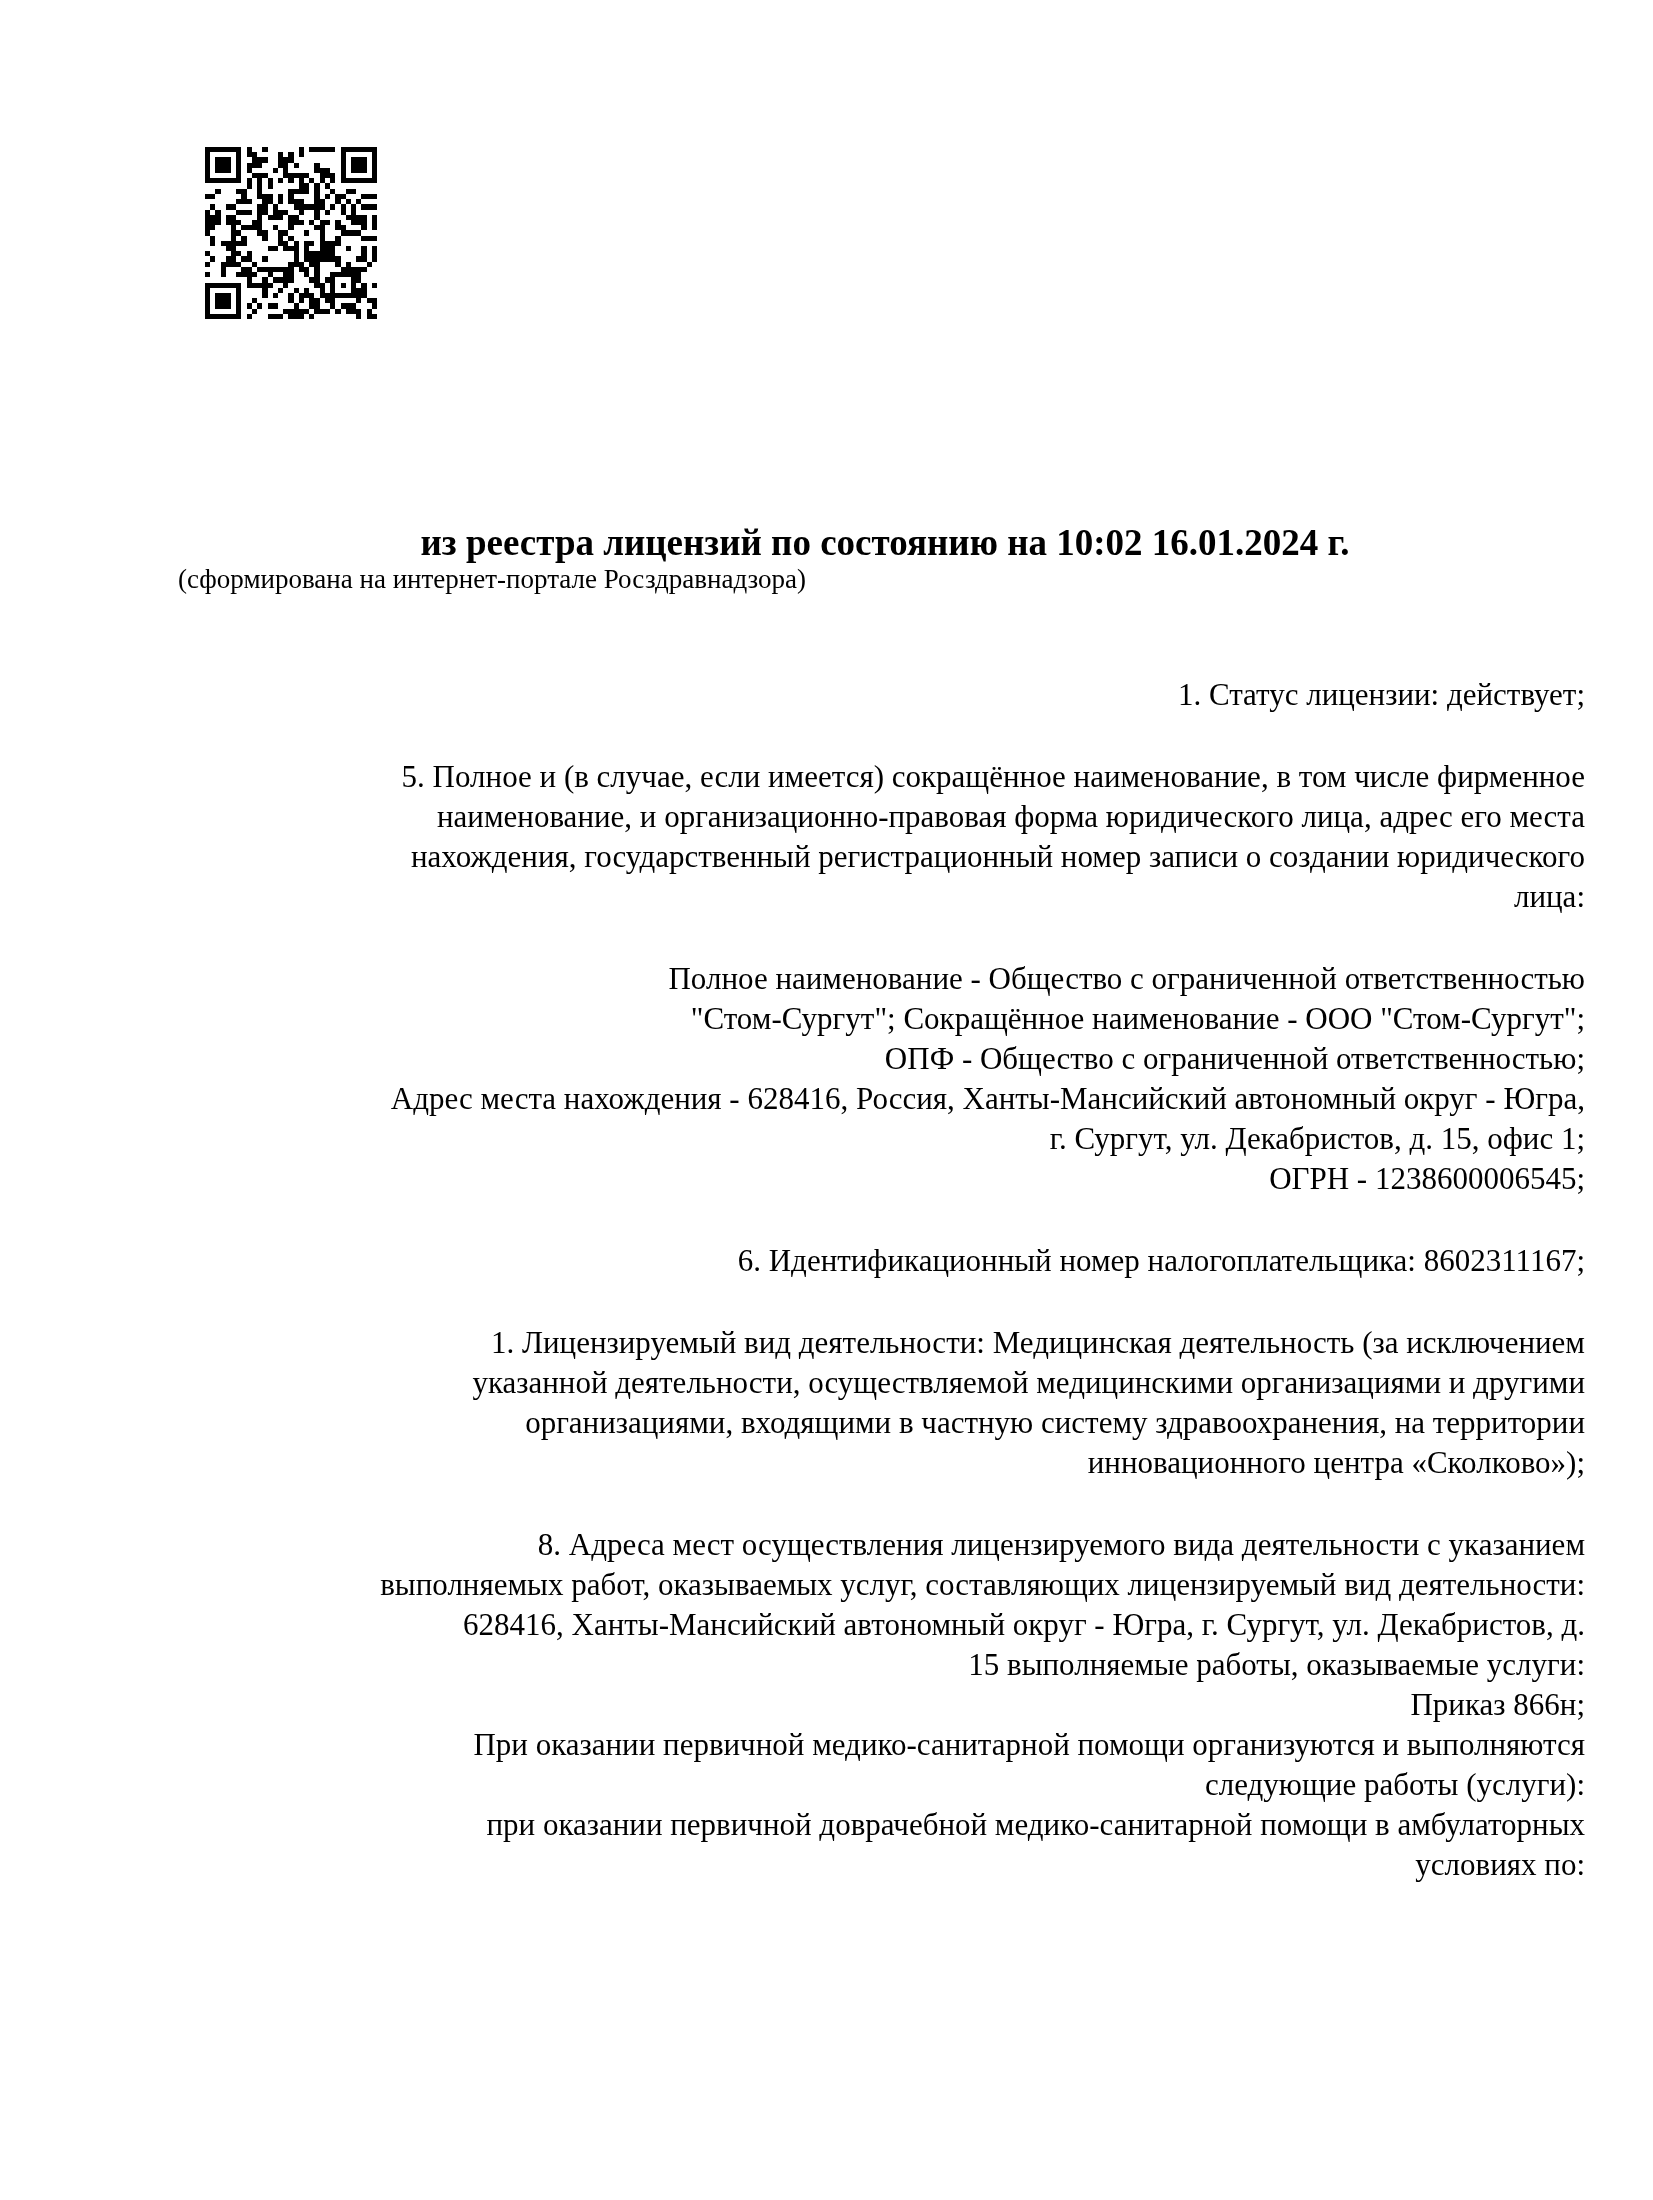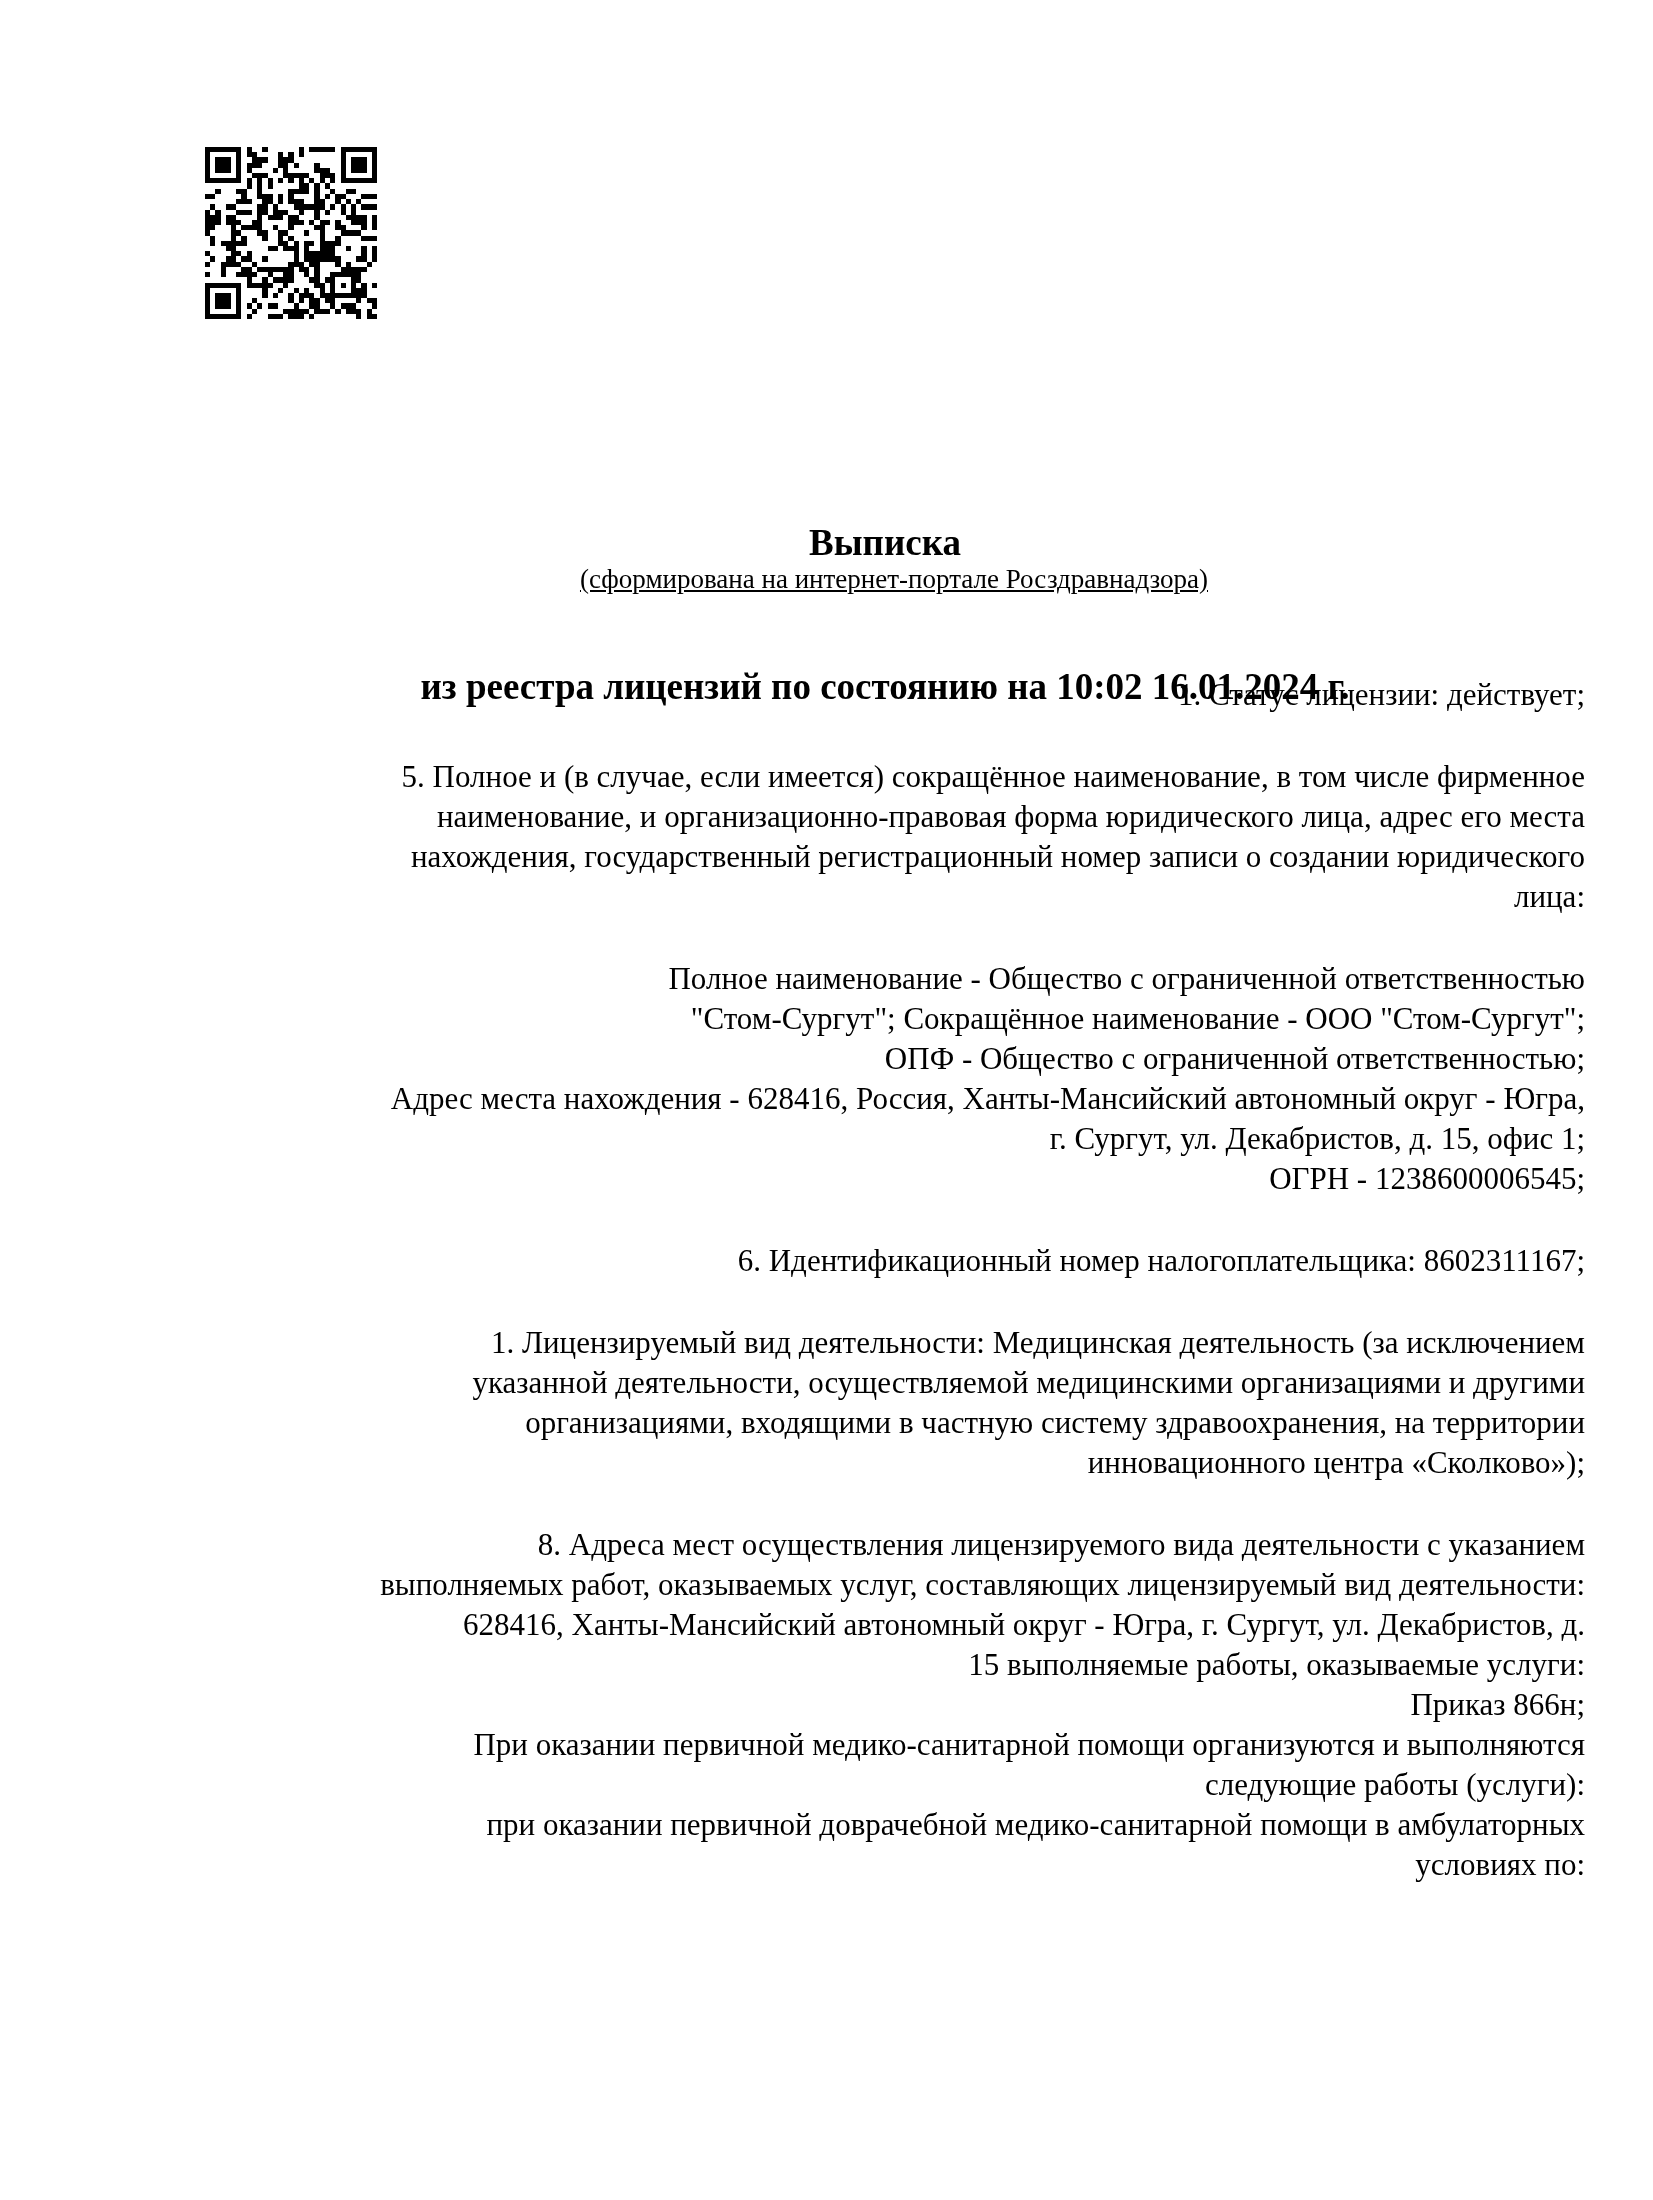--- a/index.html
+++ b/index.html
@@ -31,28 +31,27 @@
     top: 423px;
     width: 1400px;
     text-align: center;
     font-size: 37px;
     line-height: 48px;
     font-weight: bold;
     white-space: pre-wrap;
   }
   .doc-subtitle {
     position: absolute;
-    left: 198px;
+    left: 178px;
     top: 562px;
     width: 1392px;
-    text-align: center;
+    text-align: left;
     font-size: 27px;
     line-height: 34px;
     white-space: pre-wrap;
-    text-decoration: underline;
   }
   .doc-body {
     position: absolute;
     left: 185px;
     top: 675px;
     width: 1400px;
     font-size: 31px;
     line-height: 40px;
   }
   .para {
@@ -64,21 +63,20 @@
 </head>
 <body>
 
 <div class="page">
 
   <svg class="qr" shape-rendering="crispEdges" aria-hidden="true" width="172" height="172" viewBox="0 0 33 33">
       <path d="M0 0h1v1h-1zM1 0h1v1h-1zM2 0h1v1h-1zM3 0h1v1h-1zM4 0h1v1h-1zM5 0h1v1h-1zM6 0h1v1h-1zM8 0h1v1h-1zM11 0h1v1h-1zM18 0h1v1h-1zM20 0h1v1h-1zM21 0h1v1h-1zM22 0h1v1h-1zM23 0h1v1h-1zM24 0h1v1h-1zM26 0h1v1h-1zM27 0h1v1h-1zM28 0h1v1h-1zM29 0h1v1h-1zM30 0h1v1h-1zM31 0h1v1h-1zM32 0h1v1h-1zM0 1h1v1h-1zM6 1h1v1h-1zM8 1h1v1h-1zM9 1h1v1h-1zM14 1h1v1h-1zM16 1h1v1h-1zM18 1h1v1h-1zM26 1h1v1h-1zM32 1h1v1h-1zM0 2h1v1h-1zM2 2h1v1h-1zM3 2h1v1h-1zM4 2h1v1h-1zM6 2h1v1h-1zM9 2h1v1h-1zM10 2h1v1h-1zM11 2h1v1h-1zM14 2h1v1h-1zM15 2h1v1h-1zM16 2h1v1h-1zM26 2h1v1h-1zM28 2h1v1h-1zM29 2h1v1h-1zM30 2h1v1h-1zM32 2h1v1h-1zM0 3h1v1h-1zM2 3h1v1h-1zM3 3h1v1h-1zM4 3h1v1h-1zM6 3h1v1h-1zM8 3h1v1h-1zM9 3h1v1h-1zM10 3h1v1h-1zM14 3h1v1h-1zM15 3h1v1h-1zM17 3h1v1h-1zM21 3h1v1h-1zM26 3h1v1h-1zM28 3h1v1h-1zM29 3h1v1h-1zM30 3h1v1h-1zM32 3h1v1h-1zM0 4h1v1h-1zM2 4h1v1h-1zM3 4h1v1h-1zM4 4h1v1h-1zM6 4h1v1h-1zM8 4h1v1h-1zM13 4h1v1h-1zM15 4h1v1h-1zM21 4h1v1h-1zM22 4h1v1h-1zM23 4h1v1h-1zM26 4h1v1h-1zM28 4h1v1h-1zM29 4h1v1h-1zM30 4h1v1h-1zM32 4h1v1h-1zM0 5h1v1h-1zM6 5h1v1h-1zM9 5h1v1h-1zM10 5h1v1h-1zM11 5h1v1h-1zM15 5h1v1h-1zM16 5h1v1h-1zM17 5h1v1h-1zM18 5h1v1h-1zM19 5h1v1h-1zM22 5h1v1h-1zM23 5h1v1h-1zM24 5h1v1h-1zM26 5h1v1h-1zM32 5h1v1h-1zM0 6h1v1h-1zM1 6h1v1h-1zM2 6h1v1h-1zM3 6h1v1h-1zM4 6h1v1h-1zM5 6h1v1h-1zM6 6h1v1h-1zM8 6h1v1h-1zM10 6h1v1h-1zM12 6h1v1h-1zM14 6h1v1h-1zM16 6h1v1h-1zM18 6h1v1h-1zM20 6h1v1h-1zM22 6h1v1h-1zM24 6h1v1h-1zM26 6h1v1h-1zM27 6h1v1h-1zM28 6h1v1h-1zM29 6h1v1h-1zM30 6h1v1h-1zM31 6h1v1h-1zM32 6h1v1h-1zM8 7h1v1h-1zM10 7h1v1h-1zM12 7h1v1h-1zM18 7h1v1h-1zM19 7h1v1h-1zM21 7h1v1h-1zM23 7h1v1h-1zM2 8h1v1h-1zM6 8h1v1h-1zM7 8h1v1h-1zM10 8h1v1h-1zM16 8h1v1h-1zM17 8h1v1h-1zM18 8h1v1h-1zM19 8h1v1h-1zM21 8h1v1h-1zM24 8h1v1h-1zM27 8h1v1h-1zM28 8h1v1h-1zM0 9h1v1h-1zM1 9h1v1h-1zM7 9h1v1h-1zM10 9h1v1h-1zM11 9h1v1h-1zM12 9h1v1h-1zM14 9h1v1h-1zM16 9h1v1h-1zM21 9h1v1h-1zM23 9h1v1h-1zM25 9h1v1h-1zM26 9h1v1h-1zM30 9h1v1h-1zM31 9h1v1h-1zM32 9h1v1h-1zM6 10h1v1h-1zM7 10h1v1h-1zM8 10h1v1h-1zM11 10h1v1h-1zM12 10h1v1h-1zM14 10h1v1h-1zM16 10h1v1h-1zM17 10h1v1h-1zM18 10h1v1h-1zM21 10h1v1h-1zM22 10h1v1h-1zM25 10h1v1h-1zM27 10h1v1h-1zM29 10h1v1h-1zM1 11h1v1h-1zM4 11h1v1h-1zM5 11h1v1h-1zM10 11h1v1h-1zM11 11h1v1h-1zM13 11h1v1h-1zM17 11h1v1h-1zM18 11h1v1h-1zM19 11h1v1h-1zM20 11h1v1h-1zM21 11h1v1h-1zM22 11h1v1h-1zM24 11h1v1h-1zM26 11h1v1h-1zM28 11h1v1h-1zM30 11h1v1h-1zM31 11h1v1h-1zM32 11h1v1h-1zM0 12h1v1h-1zM2 12h1v1h-1zM6 12h1v1h-1zM7 12h1v1h-1zM8 12h1v1h-1zM10 12h1v1h-1zM11 12h1v1h-1zM13 12h1v1h-1zM14 12h1v1h-1zM15 12h1v1h-1zM18 12h1v1h-1zM21 12h1v1h-1zM23 12h1v1h-1zM26 12h1v1h-1zM28 12h1v1h-1zM0 13h1v1h-1zM1 13h1v1h-1zM2 13h1v1h-1zM4 13h1v1h-1zM5 13h1v1h-1zM10 13h1v1h-1zM12 13h1v1h-1zM13 13h1v1h-1zM14 13h1v1h-1zM16 13h1v1h-1zM17 13h1v1h-1zM21 13h1v1h-1zM27 13h1v1h-1zM28 13h1v1h-1zM29 13h1v1h-1zM30 13h1v1h-1zM32 13h1v1h-1zM0 14h1v1h-1zM1 14h1v1h-1zM2 14h1v1h-1zM4 14h1v1h-1zM5 14h1v1h-1zM6 14h1v1h-1zM9 14h1v1h-1zM10 14h1v1h-1zM16 14h1v1h-1zM17 14h1v1h-1zM18 14h1v1h-1zM20 14h1v1h-1zM22 14h1v1h-1zM23 14h1v1h-1zM25 14h1v1h-1zM28 14h1v1h-1zM29 14h1v1h-1zM30 14h1v1h-1zM32 14h1v1h-1zM0 15h1v1h-1zM1 15h1v1h-1zM5 15h1v1h-1zM7 15h1v1h-1zM8 15h1v1h-1zM9 15h1v1h-1zM10 15h1v1h-1zM13 15h1v1h-1zM16 15h1v1h-1zM21 15h1v1h-1zM22 15h1v1h-1zM25 15h1v1h-1zM26 15h1v1h-1zM30 15h1v1h-1zM32 15h1v1h-1zM0 16h1v1h-1zM5 16h1v1h-1zM6 16h1v1h-1zM10 16h1v1h-1zM11 16h1v1h-1zM14 16h1v1h-1zM15 16h1v1h-1zM19 16h1v1h-1zM22 16h1v1h-1zM26 16h1v1h-1zM27 16h1v1h-1zM28 16h1v1h-1zM29 16h1v1h-1zM1 17h1v1h-1zM5 17h1v1h-1zM7 17h1v1h-1zM11 17h1v1h-1zM14 17h1v1h-1zM16 17h1v1h-1zM22 17h1v1h-1zM25 17h1v1h-1zM30 17h1v1h-1zM31 17h1v1h-1zM32 17h1v1h-1zM1 18h1v1h-1zM3 18h1v1h-1zM4 18h1v1h-1zM5 18h1v1h-1zM6 18h1v1h-1zM7 18h1v1h-1zM14 18h1v1h-1zM15 18h1v1h-1zM17 18h1v1h-1zM19 18h1v1h-1zM20 18h1v1h-1zM22 18h1v1h-1zM23 18h1v1h-1zM24 18h1v1h-1zM25 18h1v1h-1zM4 19h1v1h-1zM5 19h1v1h-1zM12 19h1v1h-1zM13 19h1v1h-1zM15 19h1v1h-1zM16 19h1v1h-1zM17 19h1v1h-1zM19 19h1v1h-1zM22 19h1v1h-1zM23 19h1v1h-1zM24 19h1v1h-1zM27 19h1v1h-1zM30 19h1v1h-1zM32 19h1v1h-1zM0 20h1v1h-1zM5 20h1v1h-1zM6 20h1v1h-1zM8 20h1v1h-1zM17 20h1v1h-1zM19 20h1v1h-1zM20 20h1v1h-1zM21 20h1v1h-1zM22 20h1v1h-1zM23 20h1v1h-1zM24 20h1v1h-1zM30 20h1v1h-1zM32 20h1v1h-1zM1 21h1v1h-1zM4 21h1v1h-1zM5 21h1v1h-1zM7 21h1v1h-1zM8 21h1v1h-1zM11 21h1v1h-1zM17 21h1v1h-1zM19 21h1v1h-1zM20 21h1v1h-1zM21 21h1v1h-1zM22 21h1v1h-1zM23 21h1v1h-1zM24 21h1v1h-1zM25 21h1v1h-1zM29 21h1v1h-1zM30 21h1v1h-1zM32 21h1v1h-1zM0 22h1v1h-1zM3 22h1v1h-1zM4 22h1v1h-1zM5 22h1v1h-1zM6 22h1v1h-1zM9 22h1v1h-1zM16 22h1v1h-1zM17 22h1v1h-1zM18 22h1v1h-1zM20 22h1v1h-1zM21 22h1v1h-1zM25 22h1v1h-1zM27 22h1v1h-1zM31 22h1v1h-1zM3 23h1v1h-1zM7 23h1v1h-1zM8 23h1v1h-1zM10 23h1v1h-1zM11 23h1v1h-1zM12 23h1v1h-1zM13 23h1v1h-1zM14 23h1v1h-1zM15 23h1v1h-1zM16 23h1v1h-1zM18 23h1v1h-1zM19 23h1v1h-1zM21 23h1v1h-1zM26 23h1v1h-1zM27 23h1v1h-1zM28 23h1v1h-1zM29 23h1v1h-1zM30 23h1v1h-1zM0 24h1v1h-1zM3 24h1v1h-1zM6 24h1v1h-1zM7 24h1v1h-1zM8 24h1v1h-1zM9 24h1v1h-1zM12 24h1v1h-1zM15 24h1v1h-1zM16 24h1v1h-1zM19 24h1v1h-1zM21 24h1v1h-1zM24 24h1v1h-1zM25 24h1v1h-1zM26 24h1v1h-1zM27 24h1v1h-1zM28 24h1v1h-1zM29 24h1v1h-1zM8 25h1v1h-1zM11 25h1v1h-1zM13 25h1v1h-1zM14 25h1v1h-1zM15 25h1v1h-1zM16 25h1v1h-1zM20 25h1v1h-1zM21 25h1v1h-1zM23 25h1v1h-1zM24 25h1v1h-1zM28 25h1v1h-1zM29 25h1v1h-1zM0 26h1v1h-1zM1 26h1v1h-1zM2 26h1v1h-1zM3 26h1v1h-1zM4 26h1v1h-1zM5 26h1v1h-1zM6 26h1v1h-1zM8 26h1v1h-1zM9 26h1v1h-1zM10 26h1v1h-1zM11 26h1v1h-1zM12 26h1v1h-1zM15 26h1v1h-1zM21 26h1v1h-1zM22 26h1v1h-1zM24 26h1v1h-1zM26 26h1v1h-1zM28 26h1v1h-1zM30 26h1v1h-1zM32 26h1v1h-1zM0 27h1v1h-1zM6 27h1v1h-1zM11 27h1v1h-1zM14 27h1v1h-1zM17 27h1v1h-1zM19 27h1v1h-1zM22 27h1v1h-1zM24 27h1v1h-1zM28 27h1v1h-1zM29 27h1v1h-1zM30 27h1v1h-1zM0 28h1v1h-1zM2 28h1v1h-1zM3 28h1v1h-1zM4 28h1v1h-1zM6 28h1v1h-1zM11 28h1v1h-1zM13 28h1v1h-1zM16 28h1v1h-1zM18 28h1v1h-1zM19 28h1v1h-1zM20 28h1v1h-1zM22 28h1v1h-1zM23 28h1v1h-1zM24 28h1v1h-1zM25 28h1v1h-1zM26 28h1v1h-1zM27 28h1v1h-1zM28 28h1v1h-1zM29 28h1v1h-1zM30 28h1v1h-1zM0 29h1v1h-1zM2 29h1v1h-1zM3 29h1v1h-1zM4 29h1v1h-1zM6 29h1v1h-1zM9 29h1v1h-1zM16 29h1v1h-1zM18 29h1v1h-1zM20 29h1v1h-1zM21 29h1v1h-1zM23 29h1v1h-1zM24 29h1v1h-1zM29 29h1v1h-1zM31 29h1v1h-1zM32 29h1v1h-1zM0 30h1v1h-1zM2 30h1v1h-1zM3 30h1v1h-1zM4 30h1v1h-1zM6 30h1v1h-1zM8 30h1v1h-1zM10 30h1v1h-1zM12 30h1v1h-1zM13 30h1v1h-1zM17 30h1v1h-1zM20 30h1v1h-1zM21 30h1v1h-1zM24 30h1v1h-1zM26 30h1v1h-1zM27 30h1v1h-1zM28 30h1v1h-1zM32 30h1v1h-1zM0 31h1v1h-1zM6 31h1v1h-1zM9 31h1v1h-1zM15 31h1v1h-1zM16 31h1v1h-1zM17 31h1v1h-1zM18 31h1v1h-1zM19 31h1v1h-1zM21 31h1v1h-1zM22 31h1v1h-1zM23 31h1v1h-1zM25 31h1v1h-1zM27 31h1v1h-1zM28 31h1v1h-1zM29 31h1v1h-1zM31 31h1v1h-1zM0 32h1v1h-1zM1 32h1v1h-1zM2 32h1v1h-1zM3 32h1v1h-1zM4 32h1v1h-1zM5 32h1v1h-1zM6 32h1v1h-1zM8 32h1v1h-1zM12 32h1v1h-1zM13 32h1v1h-1zM14 32h1v1h-1zM16 32h1v1h-1zM17 32h1v1h-1zM18 32h1v1h-1zM20 32h1v1h-1zM29 32h1v1h-1zM31 32h1v1h-1zM32 32h1v1h-1z" fill="#000000"></path>
     </svg>
 
   <div class="doc-title">
-    <div>Выписка</div>
     <div>из реестра лицензий по состоянию на 10:02 16.01.2024 г.</div>
   </div>
 
   <div class="doc-subtitle">(сформирована на интернет-портале Росздравнадзора)</div>
 
   <div class="doc-body">
     <div class="para"> 1. Статус лицензии: действует;</div>
     <div class="para">5. Полное и (в случае, если имеется) сокращённое наименование, в том числе фирменное
 наименование, и организационно-правовая форма юридического лица, адрес его места
 нахождения, государственный регистрационный номер записи о создании юридического

